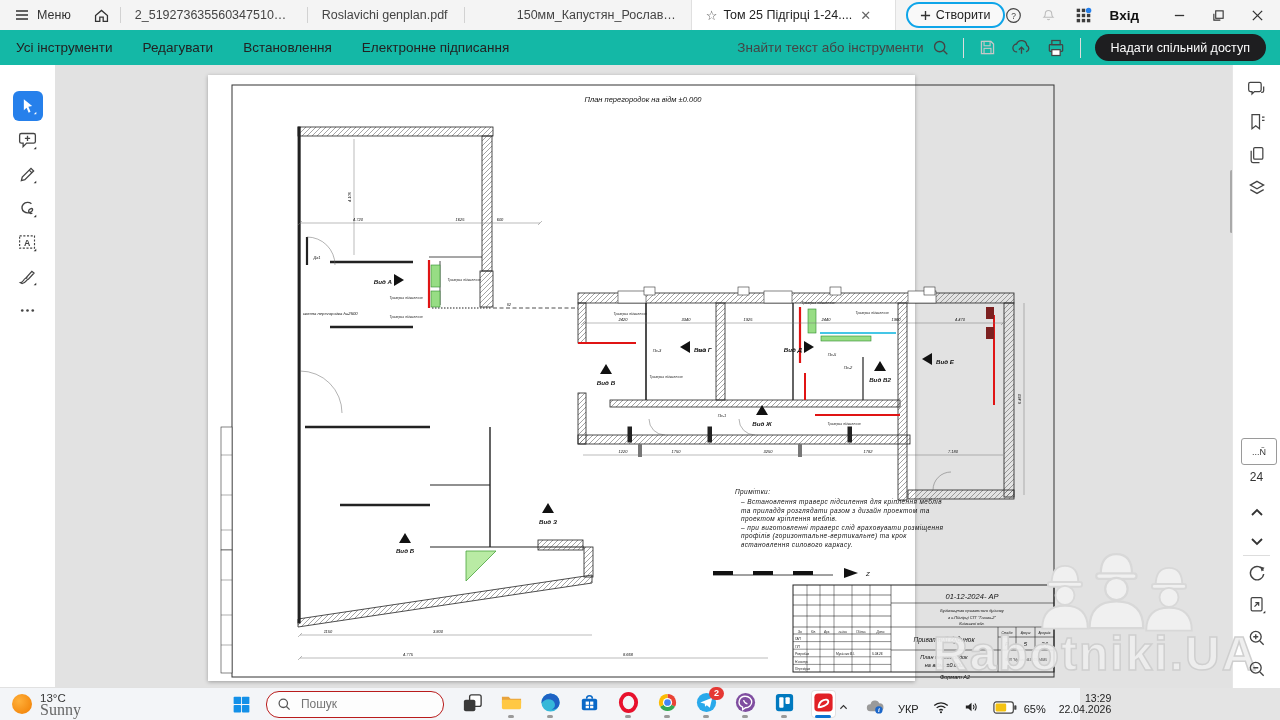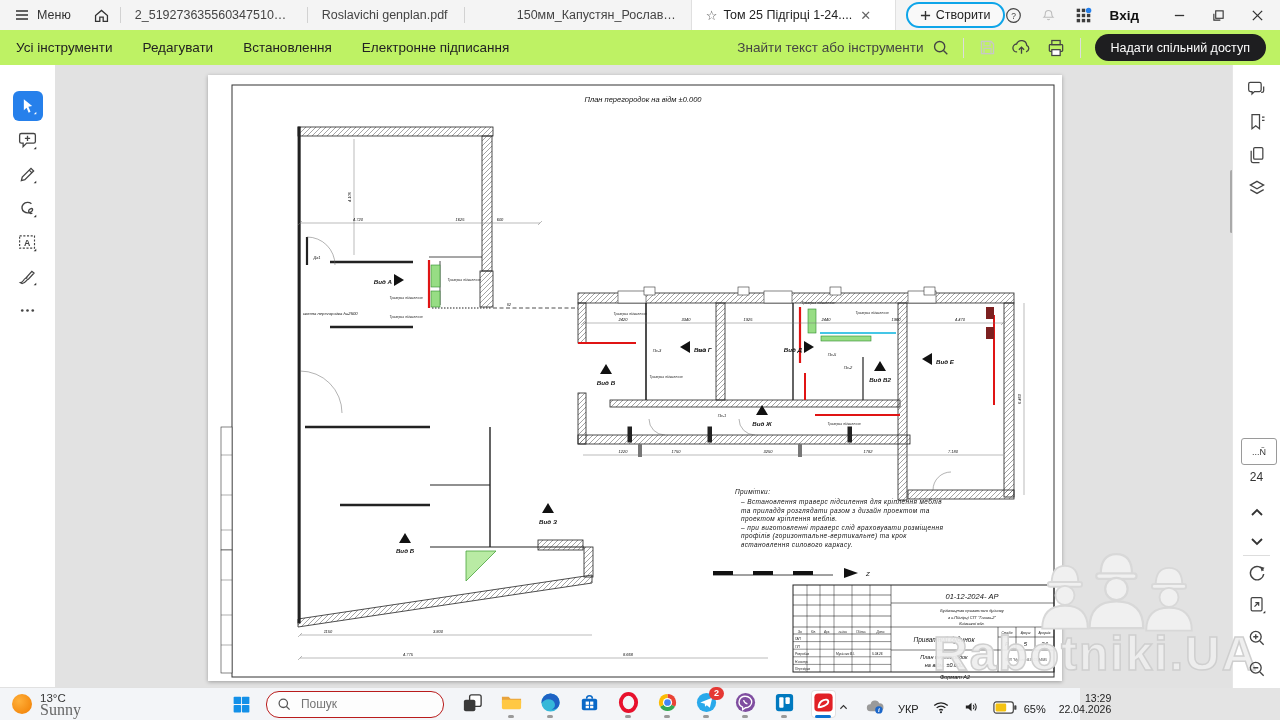--- a/index.html
+++ b/index.html
@@ -17,38 +17,38 @@
   .tab.active{background:#fff;border-left:1px solid #e0e0e0;border-right:1px solid #e0e0e0;color:#222;}
   .tab .star{color:#555;font-size:13px;}
   .tab .x{color:#666;font-size:13px;padding:0 2px;}
   .btn-create{display:flex;align-items:center;gap:5px;border:2px solid #0ea5e9;border-radius:15px;
     padding:4px 12px;margin-left:10px;background:#f9f9f9;color:#222;cursor:pointer;}
   .tb-right{margin-left:auto;display:flex;align-items:center;gap:18px;padding-right:16px;}
   .tb-ic{display:flex;align-items:center;cursor:pointer;}
   .login{font-weight:bold;font-size:13.5px;color:#111;cursor:pointer;}
   .winctl{display:flex;align-items:center;gap:26px;margin-left:16px;}
   
-  .menubar{position:absolute;left:0;top:30px;width:1280px;height:35px;background:#bef264;
+  .menubar{position:absolute;left:0;top:30px;width:1280px;height:35px;background:#14b8a6;
     border-bottom:1px solid #e3e3e3;display:flex;align-items:center;font-size:13.5px;color:#222;}
   .mb-left{display:flex;gap:30px;padding-left:16px;}
   .mb-item{cursor:pointer;white-space:nowrap;}
   .mb-right{margin-left:auto;display:flex;align-items:center;gap:14px;padding-right:14px;}
   .mb-search{display:flex;align-items:center;gap:8px;color:#444;cursor:pointer;white-space:nowrap;}
   .mb-divider{width:1px;height:20px;background:#ddd;}
   .share-btn{background:#1e1e20;color:#fff;font-size:12.5px;border-radius:14px;height:27px;
     display:flex;align-items:center;padding:0 16px;cursor:pointer;white-space:nowrap;}
   
   .left-rail{position:absolute;left:0;top:65px;width:55px;bottom:32px;background:#fff;border-right:1px solid #e6e6e6;}
   .ltool{position:relative;width:30px;height:30px;margin:4px auto 4px auto;display:flex;align-items:center;
     justify-content:center;border-radius:6px;cursor:pointer;}
   .ltool.first{margin-top:26px;}
   .ltool.sel{background:#2680eb;}
   
   .canvas{position:absolute;left:55px;top:65px;right:47px;bottom:32px;background:#e2e2e2;overflow:hidden;}
-  .page{position:absolute;left:153px;top:10px;width:854px;height:606px;background:#fff;
+  .page{position:absolute;left:153px;top:10px;width:707px;height:606px;background:#fff;
     box-shadow:0 1px 4px rgba(0,0,0,.3);}
   .vthumb{position:absolute;right:0;top:105px;width:3px;height:63px;background:#a9a9a9;border-radius:2px;}
   
   .right-rail{position:absolute;right:0;top:65px;width:47px;bottom:32px;background:#fff;border-left:1px solid #e6e6e6;}
   .rtool{position:absolute;left:50%;transform:translateX(-50%);width:24px;height:24px;display:flex;
     align-items:center;justify-content:center;cursor:pointer;z-index:5;}
   .pagebox{position:absolute;left:8px;top:373px;width:30px;height:23px;border:1px solid #9a9a9a;border-radius:3px;
     background:#fff;font-size:9px;color:#333;text-align:center;z-index:5;}
   .pagetotal{position:absolute;left:0;top:405px;width:47px;text-align:center;font-size:12px;color:#333;z-index:5;}
   .rdiv{position:absolute;left:10px;top:490px;width:27px;height:1px;background:#ddd;z-index:5;}

